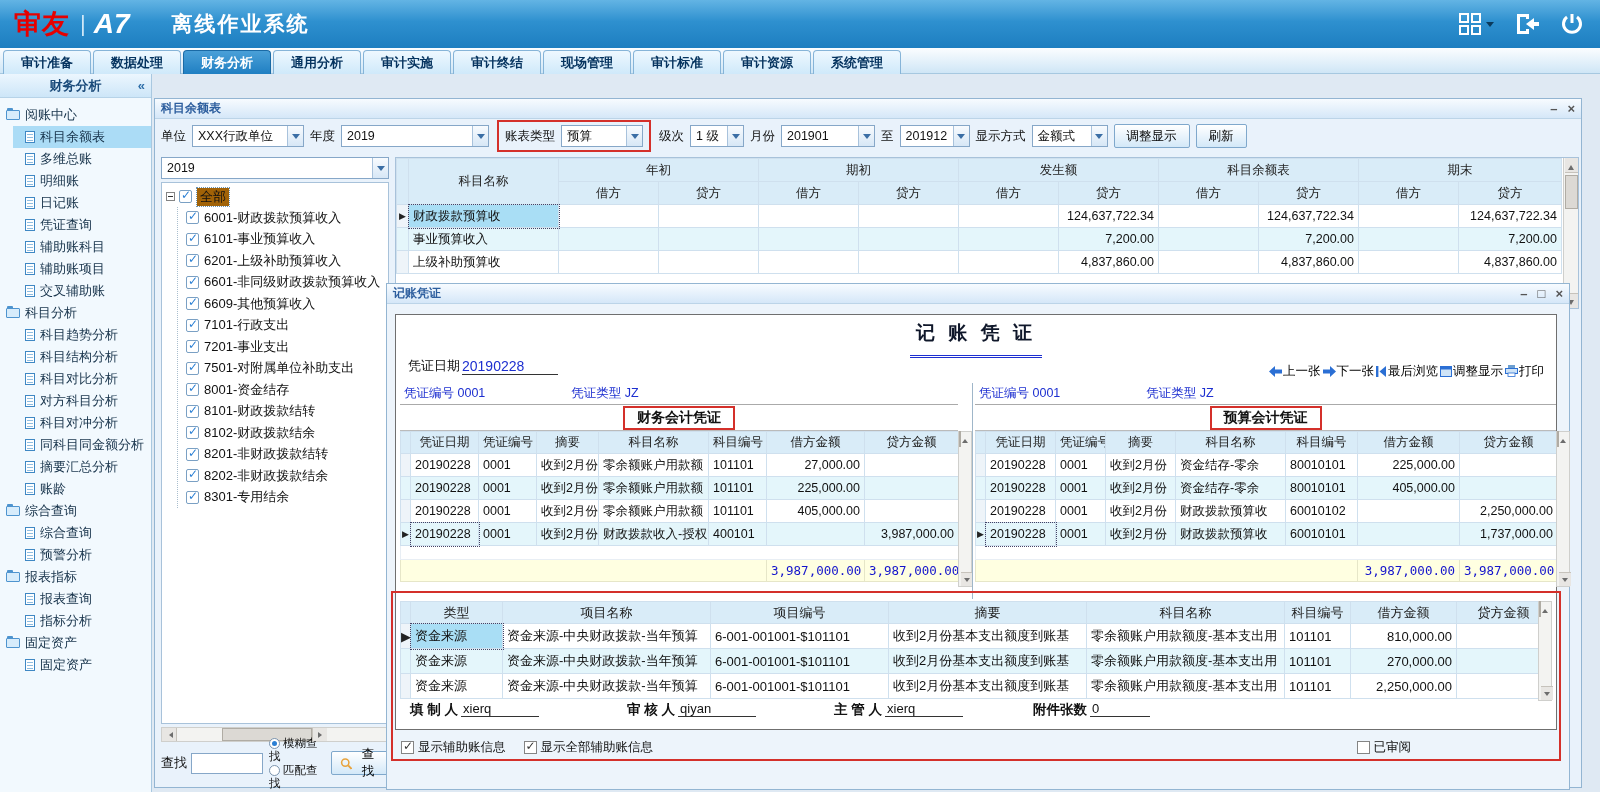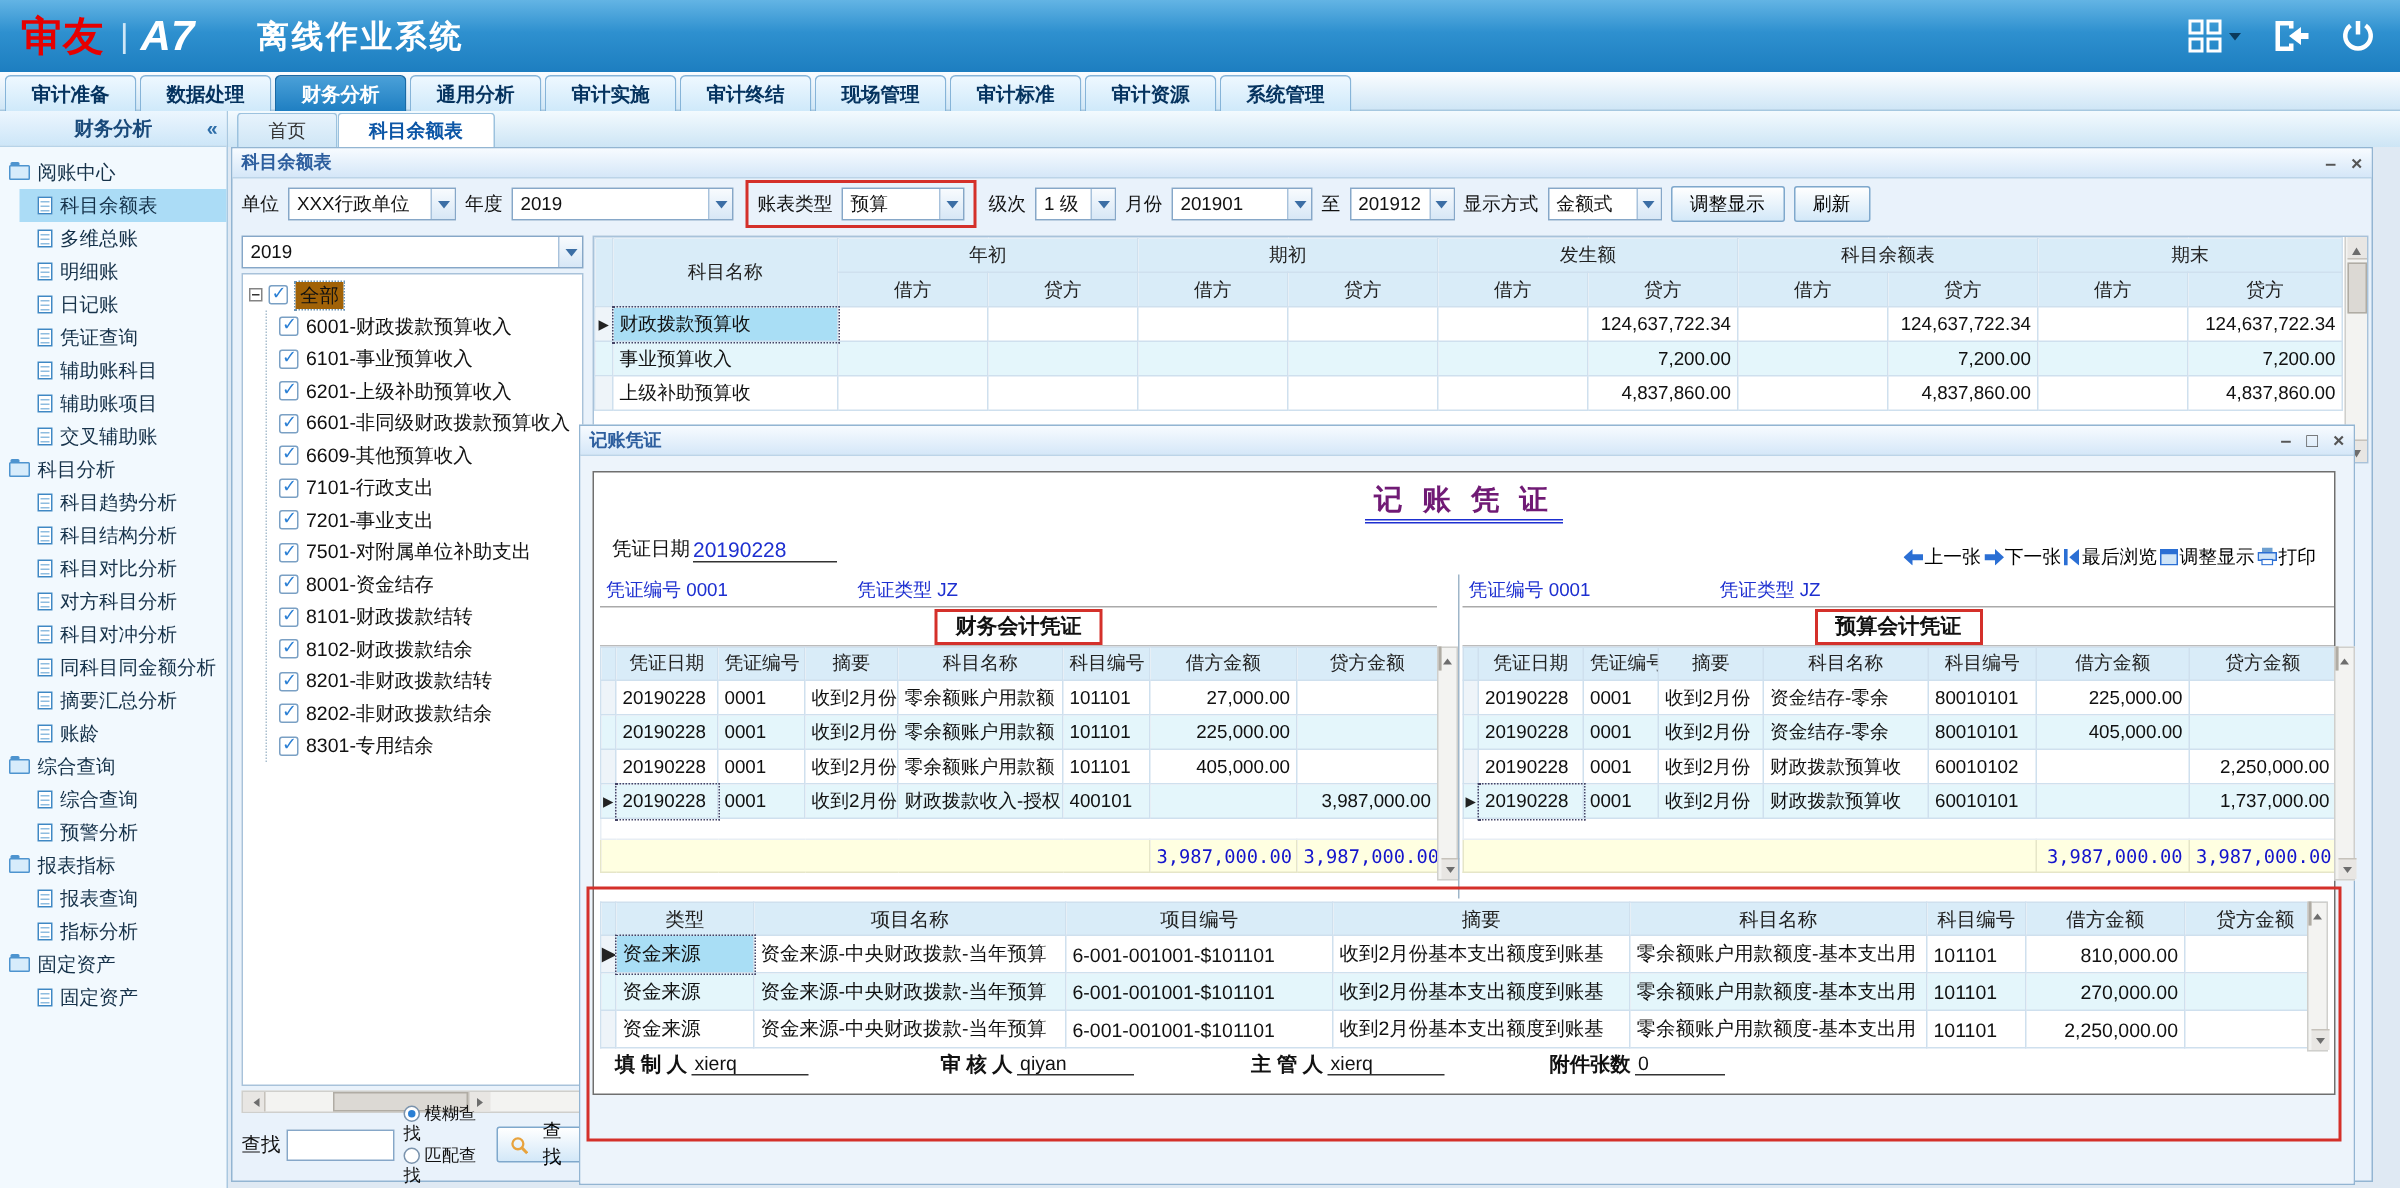--- a/index.html
+++ b/index.html
@@ -114,22 +114,22 @@
   .vsb .va::after { content:""; position:absolute; left:3px; border:3.5px solid transparent; }
   .vsb .va.up::after { top:4px; border-bottom:5px solid #6d6d6d; }
   .vsb .va.dn::after { top:6px; border-top:5px solid #6d6d6d; }
   .vsb .vthumb { width:13px; height:34px; background:#dcd9d4; border:1px solid #b0aca4; margin-top:2px; }
 
   
   #voucher-panel { left:234px; top:209px; width:1184px; height:507px; z-index:4; }
   #vcontent { position:absolute; left:0; top:20px; right:0; bottom:0; background:#edf4fb; }
   #whitebox { position:absolute; left:8px; top:10px; right:12px; height:416px; background:#fff; border:1px solid #6f6f6f; }
   #vdoctitle { height:36px; text-align:center; padding-top:5px; }
-  #vdoctitle span { color:#701a75; font-size:19px; font-weight:bold; letter-spacing:4px;
-    border-bottom:3px double #1d2fd0; padding:0 6px 2px 6px; }
+  #vdoctitle span { color:#0f172a; font-size:19px; font-weight:bold; letter-spacing:4px;
+    border-bottom:3px double #1d2fd0; padding:0 6px 12px 6px; }
   #daterow { height:26px; margin:2px 12px 0 12px; display:flex; align-items:center; font-size:13px; }
   #datevalue { color:#1d2fd0; border-bottom:1px solid #333; min-width:96px; margin-left:2px; font-size:14px; }
   #vnav { margin-left:auto; display:flex; align-items:center; gap:2px; font-size:12.5px;margin-top:10px; }
   .navlink { display:inline-flex; align-items:center; gap:1px; cursor:pointer; color:#000; }
   #vouchers { height:216px; margin:4px 4px 0 4px; display:flex; }
   .vhalf { position:relative; padding-right:14px; }
   #vleft { width:572px; }
   #vright { width:598px; border-left:1px solid #9fb6c9; padding-left:2px; }
   .vinfo { height:22px; display:flex; align-items:center; color:#1d2fd0; font-size:12.5px; border-bottom:1px solid #aaa; padding-left:4px; }
   .vinfo .vtype { margin-left:86px; }
@@ -321,21 +321,20 @@
         <div class="skids">
           <div class="sitem">
             <span class="ic-doc"></span>
             <span>固定资产</span>
           </div>
         </div>
       </div>
   </div>
 
   <div id="main">
-    <div id="doctabs"><span class="dtab">首页</span><span class="dtab active">科目余额表</span></div>
 
     <div id="balance-panel" class="panel">
       <div class="ptitle">
         <span>科目余额表</span>
         <span class="winbtns">
           <span>–</span>
           <span>×</span>
         </span>
       </div>
 
@@ -877,17 +876,31 @@
             <span class="fval">qiyan</span>
             <span class="fgap2"></span>
             <span>主 管 人</span>
             <span class="fval">xierq</span>
             <span class="fgap3"></span>
             <span>附件张数</span>
             <span class="fval" style="min-width:60px">0</span>
           </div>
         </div>
 
+        <div id="checksrow">
+            <span class="chk">
+              <span class="cb on"></span>
+              <span>显示辅助账信息</span>
+            </span>
+            <span class="chk">
+              <span class="cb on"></span>
+              <span>显示全部辅助账信息</span>
+            </span>
+            <span class="chk reviewed">
+              <span class="cb"></span>
+              <span>已审阅</span>
+            </span>
+          </div>
         <div id="redbox"></div>
       </div>
     </div>
   </div>
 </div>
 
 </body></html>

